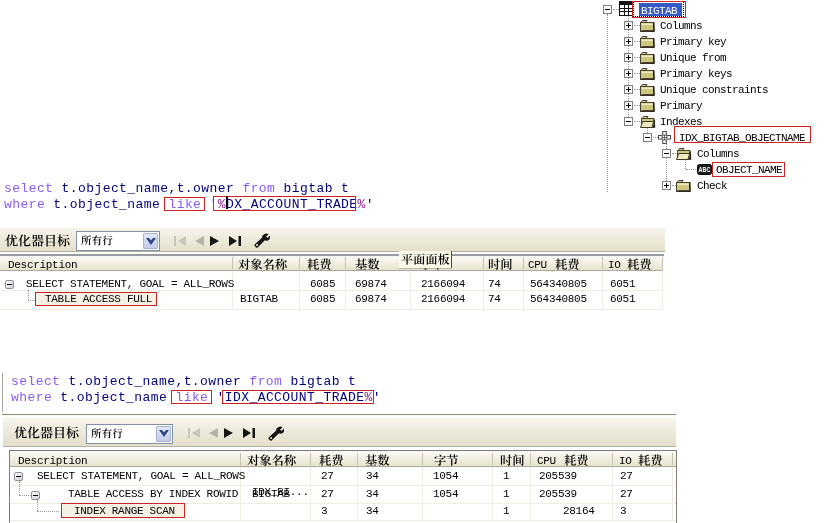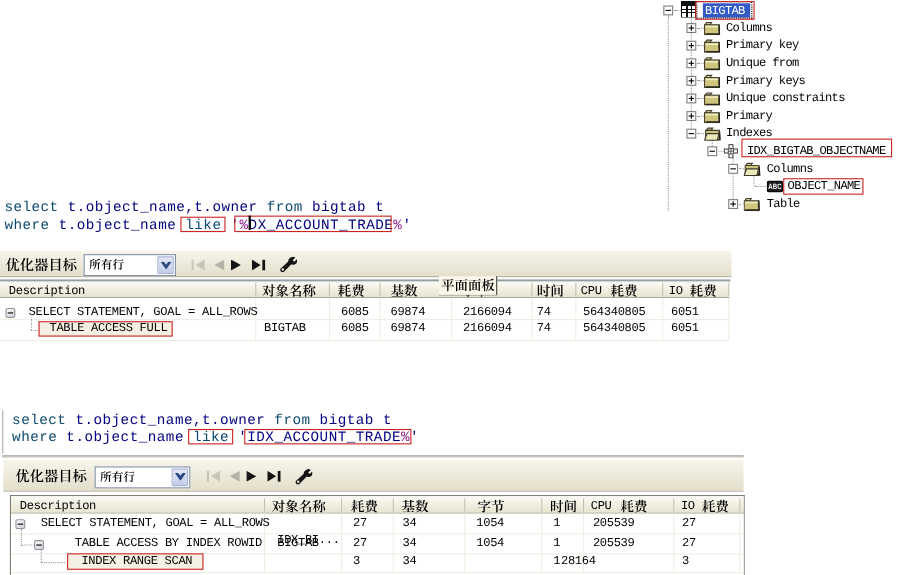--- a/index.html
+++ b/index.html
@@ -1,20 +1,20 @@
 <!DOCTYPE html>
 <html><head><meta charset="utf-8"><style>
 *{margin:0;padding:0;box-sizing:border-box}
 html,body{width:830px;height:523px;background:#fff;overflow:hidden;position:relative;
   font-family:"Liberation Mono",monospace;-webkit-font-smoothing:antialiased}
 .ab{position:absolute;white-space:pre}
 .tt{font:400 11px "Liberation Mono";letter-spacing:-.6px}   
 .tb{font:400 11px "Liberation Mono";letter-spacing:-.3px}   
 .sq{font:400 13px "Liberation Mono";letter-spacing:.42px} 
-.k{color:#0c4a6e}.n{color:#000080}.p{color:#8b1a8b}
+.k{color:#8b5cf6}.n{color:#000080}.p{color:#8b1a8b}
 .rb{position:absolute;border:1.5px solid #cc2422}
 .exp{position:absolute;width:9px;height:9px;background:#fff;border:1px solid #7e7e7e}
 .exp2{position:absolute;width:9px;height:9px;background:linear-gradient(135deg,#fcfcfc,#cfcfd6);border:1px solid #90909a;border-radius:2px}
 .exp2 i{position:absolute;left:1px;top:3px;width:5px;height:1px;background:#000}
 .exp i{position:absolute;left:1px;top:3px;width:5px;height:1px;background:#000}
 .exp.pl b{position:absolute;left:3px;top:1px;width:1px;height:5px;background:#000}
 .dh{position:absolute;border-top:1px dotted #9a9a9a;height:0}
 .dv{position:absolute;border-left:1px dotted #9a9a9a;width:0}
 .toolbar{position:absolute;background:linear-gradient(#f7f5ec,#e3dfca);border-top:1px solid #fdfdf8;border-bottom:1px solid #b5b1a0}
 .hdr{position:absolute;background:linear-gradient(#fbfaf3,#e7e3d0);border-top:1px solid #f3f6f3;border-bottom:1px solid #aca899}
@@ -164,21 +164,21 @@
       <i></i>
       <b></b>
     </div>
     <div class="dh" style="left:672px;top:185px;width:4px"></div>
     <svg class="ab" style="left:676px;top:178.5px" width="15" height="13" viewBox="0 0 15 13">
       <path d="M1 3.5h4.5l1.5-2h-4.5z" fill="#d2c89c" stroke="#45412f" stroke-width="1"></path>
       <rect x="0.5" y="3.5" width="13.5" height="9" fill="#cfc67e" stroke="#45412f" stroke-width="1"></rect>
       <path d="M13.5 4 14 12 H1.5" fill="none" stroke="#26231a" stroke-width="1.4"></path>
       <rect x="1.5" y="4.5" width="11.5" height="1.4" fill="#f0ebc8"></rect>
     </svg>
-    <div class="ab tt" style="left:697px;top:179.5px">Table</div>
+    <div class="ab tt" style="left:697px;top:179.5px">Check</div>
   </div>
 <div class="ab sq" style="left:4px;top:181px"><span class="k">select</span><span class="n"> t.object_name,t.owner </span><span class="k">from</span><span class="n"> bigtab t</span></div>
 <div class="ab sq" style="left:4px;top:197px"><span class="k">where</span><span class="n"> t.object_name </span><span class="k">like</span><span class="n"> '</span><span class="p">%</span><span class="n">DX_ACCOUNT_TRADE</span><span class="p">%</span><span class="n">'</span></div>
 <div class="rb" style="left:163.5px;top:196.5px;width:41px;height:14.5px"></div>
 <div class="rb" style="left:212.5px;top:196px;width:143px;height:14.5px"></div>
 <div class="ab" style="left:225.5px;top:196px;width:2px;height:13px;background:#000"></div>
 <div class="toolbar" style="left:0;top:227px;width:665px;height:25px"></div>
 <svg style="position:absolute;left:4.5px;top:233.5px;overflow:visible" width="65.0" height="13" viewBox="0 0 5000 1000" fill="#000">
     <g transform="translate(0,0)">
       <path d="M717 325Q717 335 717 344Q717 354 717 361V822Q717 834 723 840Q728 845 749 845H812Q834 845 849 844Q864 844 872 843Q880 842 884 840Q888 837 892 829Q896 820 902 798Q908 775 915 744Q922 714 929 682H940L944 836Q963 844 969 853Q975 863 975 876Q975 895 961 907Q947 920 910 925Q873 931 805 931H726Q685 931 664 923Q642 916 634 897Q626 878 626 846V325ZM400 81Q396 89 386 95Q377 100 360 99Q321 197 272 281Q222 366 164 434Q106 502 40 553L27 545Q74 484 119 403Q165 321 203 227Q241 133 267 35ZM308 322Q305 329 298 334Q291 339 277 341V935Q277 938 266 945Q254 952 237 958Q220 963 202 963H185V342L223 290ZM638 49Q636 60 627 67Q619 74 601 76Q600 197 598 306Q597 414 584 510Q572 605 541 688Q511 771 452 841Q394 911 299 968L287 953Q358 889 400 814Q443 740 465 655Q486 570 494 473Q501 376 501 267Q501 158 501 35ZM673 71Q735 85 770 107Q806 128 822 152Q837 175 836 196Q835 217 824 231Q812 245 793 246Q774 248 753 232Q748 205 733 177Q719 149 700 123Q682 97 664 78ZM859 242Q859 242 870 250Q881 258 897 271Q913 285 931 300Q949 315 964 328Q960 344 936 344H337L329 315H801Z"></path>
@@ -521,13 +521,13 @@
 <div class="ab tb" style="left:539px;top:487.5px">205539</div>
 <div class="ab tb" style="left:620px;top:487.5px">27</div>
 <div class="dv" style="left:37px;top:500px;height:11px"></div>
 <div class="dh" style="left:37px;top:511px;width:22px"></div>
 <div class="rb" style="left:61px;top:503px;width:124px;height:15px;background:#f4f1e4"></div>
 <div class="ab tb" style="left:74px;top:505px">INDEX RANGE SCAN</div>
 <div class="ab tb" style="left:252px;top:486px">IDX_BI...</div>
 <div class="ab tb" style="left:321px;top:505px">3</div>
 <div class="ab tb" style="left:366px;top:505px">34</div>
 <div class="ab tb" style="left:503px;top:505px">1</div>
-<div class="ab tb" style="left:510px;top:505px">28164</div>
+<div class="ab tb" style="left:563px;top:505px">28164</div>
 <div class="ab tb" style="left:620px;top:505px">3</div>
 </body></html>

